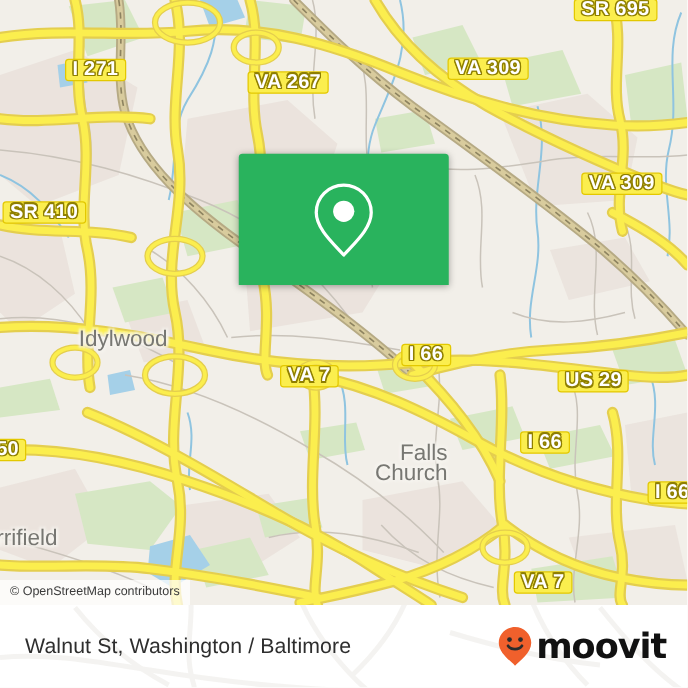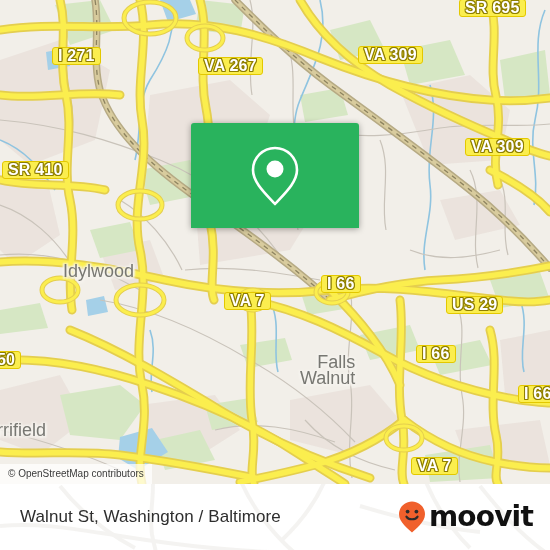--- a/index.html
+++ b/index.html
@@ -359,21 +359,21 @@
           <ellipse cx="253" cy="300" rx="14" ry="10"></ellipse>
           <ellipse cx="332" cy="292" rx="16" ry="11"></ellipse>
         </g>
       </g>
     </svg>
 
     <div class="place-label" style="left:63px; top:263px;">Idylwood</div>
 
     <div class="place-label two-line" style="left:300px; top:354px;">
       <div>Falls</div>
-      <div>Walnut</div>
+      <div>Church</div>
     </div>
 
     <div class="place-label" style="left:-3px; top:422px;">rrifield</div>
 
     <div class="shield" style="left:459px; top:-1px;">SR 695</div>
     <div class="shield" style="left:358px; top:46px;">VA 309</div>
     <div class="shield" style="left:52px; top:47px;">I 271</div>
     <div class="shield" style="left:150px; top:57px;margin-left:48px;">VA 267</div>
     <div class="shield" style="left:465px; top:138px;">VA 309</div>
     <div class="shield" style="left:2px; top:161px;">SR 410</div>

